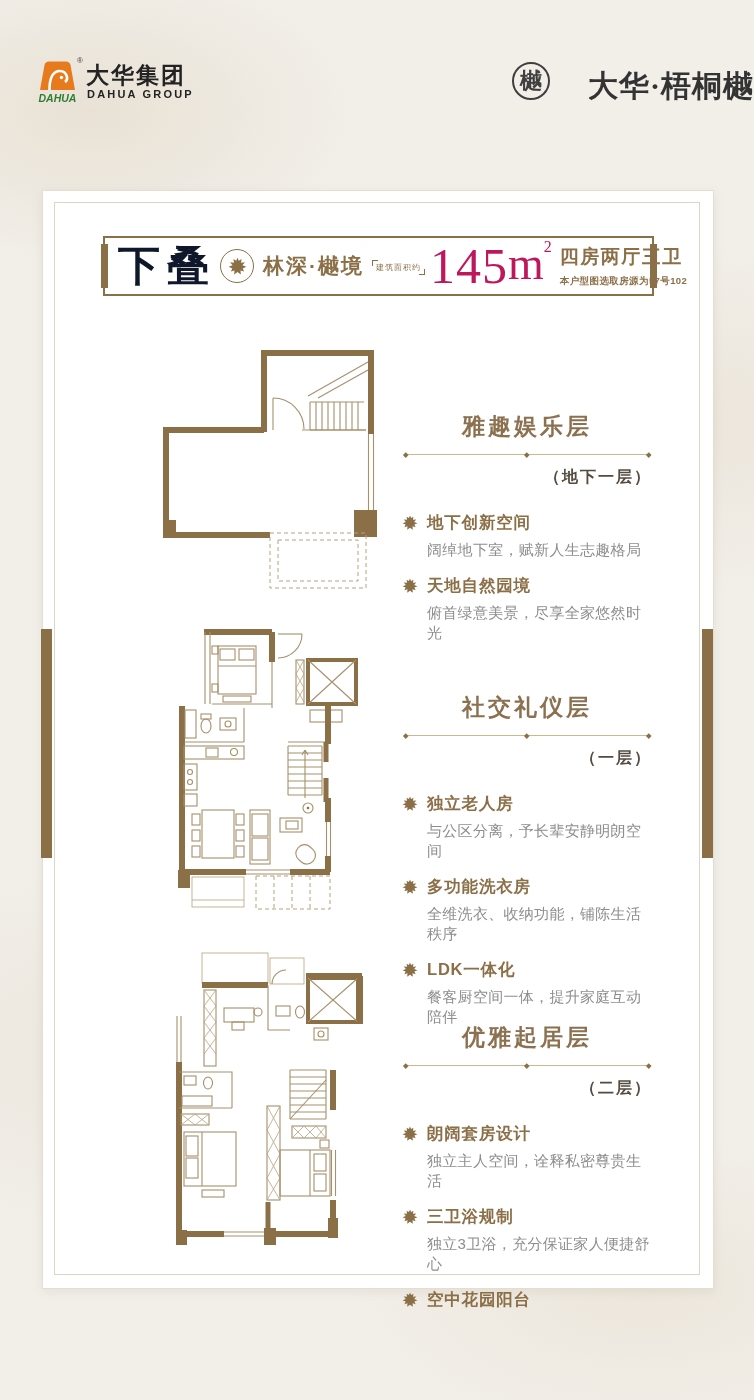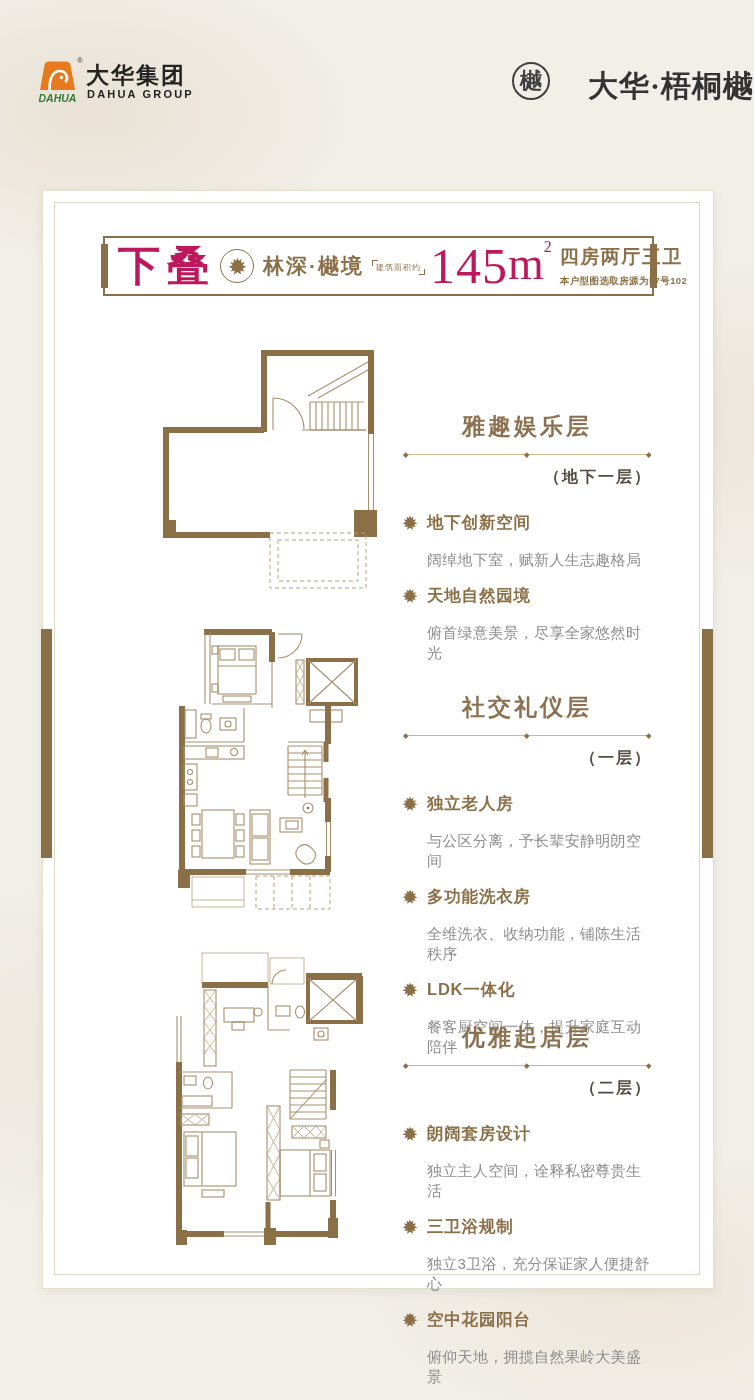--- a/index.html
+++ b/index.html
@@ -29,21 +29,21 @@
         border:1px solid #e4ddd0;box-shadow:0 3px 10px rgba(120,105,80,.10);}
   .card-inner{position:absolute;left:54px;top:202px;width:644px;height:1071px;border:1px solid #ddd6c8;pointer-events:none;}
   .sidebar{position:absolute;width:11px;height:229px;top:629px;background:#8b6f47;}
   .sidebar.l{left:41px;} .sidebar.r{left:702px;}
 
   
   .banner{position:absolute;left:103px;top:236px;width:551px;height:60px;border:2px solid #8b6f47;
           display:flex;align-items:center;padding:0 13px;box-sizing:border-box;}
   .bbar{position:absolute;top:50%;transform:translateY(-50%);width:7px;height:44px;background:#8b6f47;}
   .bbar.l{left:-4.5px;} .bbar.r{right:-4.5px;}
-  .b-type{font-size:42px;font-weight:900;color:#be185d;letter-spacing:7px;line-height:1;white-space:nowrap;}
+  .b-type{font-size:42px;font-weight:900;color:#0f172a;letter-spacing:7px;line-height:1;white-space:nowrap;}
   .b-circle{width:32px;height:32px;border:1.2px solid #8b6f47;border-radius:50%;display:flex;align-items:center;justify-content:center;margin:0 9px 0 4px;flex:none;}
   .b-series{font-size:21px;font-weight:800;color:#8b6f47;letter-spacing:2px;white-space:nowrap;}
   .b-note{position:relative;margin:2px 5px 0 8px;padding:3px 4px;display:flex;flex:none;}
   .b-note span{font-size:8px;line-height:9px;color:#8b6f47;letter-spacing:1px;white-space:nowrap;}
   .b-note::before{content:"";position:absolute;left:0;top:0;width:5px;height:5px;border-left:1px solid #8b6f47;border-top:1px solid #8b6f47;}
   .b-note::after{content:"";position:absolute;right:0;bottom:0;width:5px;height:5px;border-right:1px solid #8b6f47;border-bottom:1px solid #8b6f47;}
   .b-area{font-family:"Liberation Serif",serif;color:#be185d;line-height:1;white-space:nowrap;display:flex;align-items:flex-start;}
   .b-area .num{font-size:50px;letter-spacing:1px;}
   .b-area .unit{font-size:46px;}
   .b-area sup{font-size:16px;margin-top:-2px;}
@@ -55,21 +55,21 @@
   .section{position:absolute;left:402px;width:250px;}
   .sec-title{font-size:23px;font-weight:800;color:#8b7150;letter-spacing:3px;text-align:center;margin-top:8px;}
   .divider{display:flex;align-items:center;margin:11px 2px 10px 2px;}
   .dmd{width:3.5px;height:3.5px;background:#8b6f47;transform:rotate(45deg);flex:none;}
   .dline{flex:1;height:1px;background:#ccb890;}
   .sec-sub{font-size:16px;font-weight:700;color:#554b40;letter-spacing:2px;text-align:right;}
   .bullets{margin-top:24px;}
   .bullet{margin-bottom:15px;}
   .b-head{display:flex;align-items:center;gap:9px;}
   .b-head span{font-size:16.5px;font-weight:800;color:#8b6f47;letter-spacing:.8px;}
-  .b-desc{margin:16px 0 0 25px;font-size:15px;color:#8d8d8d;letter-spacing:.3px;line-height:20px;}
+  .b-desc{margin:6px 0 0 25px;font-size:15px;color:#8d8d8d;letter-spacing:.3px;line-height:20px;}
   .leaf-s{width:16px;height:16px;flex:none;fill:#8b6f47;}
   .leaf-b{width:19px;height:19px;fill:#8b6f47;}
 
   
   svg.plan{position:absolute;overflow:visible;}
   .w{stroke:#8b6f47;stroke-width:6;fill:none;}
   .w5{stroke:#8b6f47;stroke-width:5;fill:none;}
   .t{stroke:#a7906c;stroke-width:1.1;fill:none;}
   .t2{stroke:#b7a27e;stroke-width:.8;fill:none;}
   .d{stroke:#b7a27e;stroke-width:1;fill:none;stroke-dasharray:4 3;}
@@ -381,18 +381,17 @@
           </div>
         <div class="b-desc">独立3卫浴，充分保证家人便捷舒心</div>
       </div>
       <div class="bullet">
         <div class="b-head">
             <svg class="leaf-s">
               <use href="#leaf"></use>
             </svg>
           <span>空中花园阳台</span>
           </div>
-        <div class="b-desc">俯仰天地，拥揽自然果岭大美盛景</div>
       </div>
     </div>
   </div>
 
 </div>
 
 </body></html>

